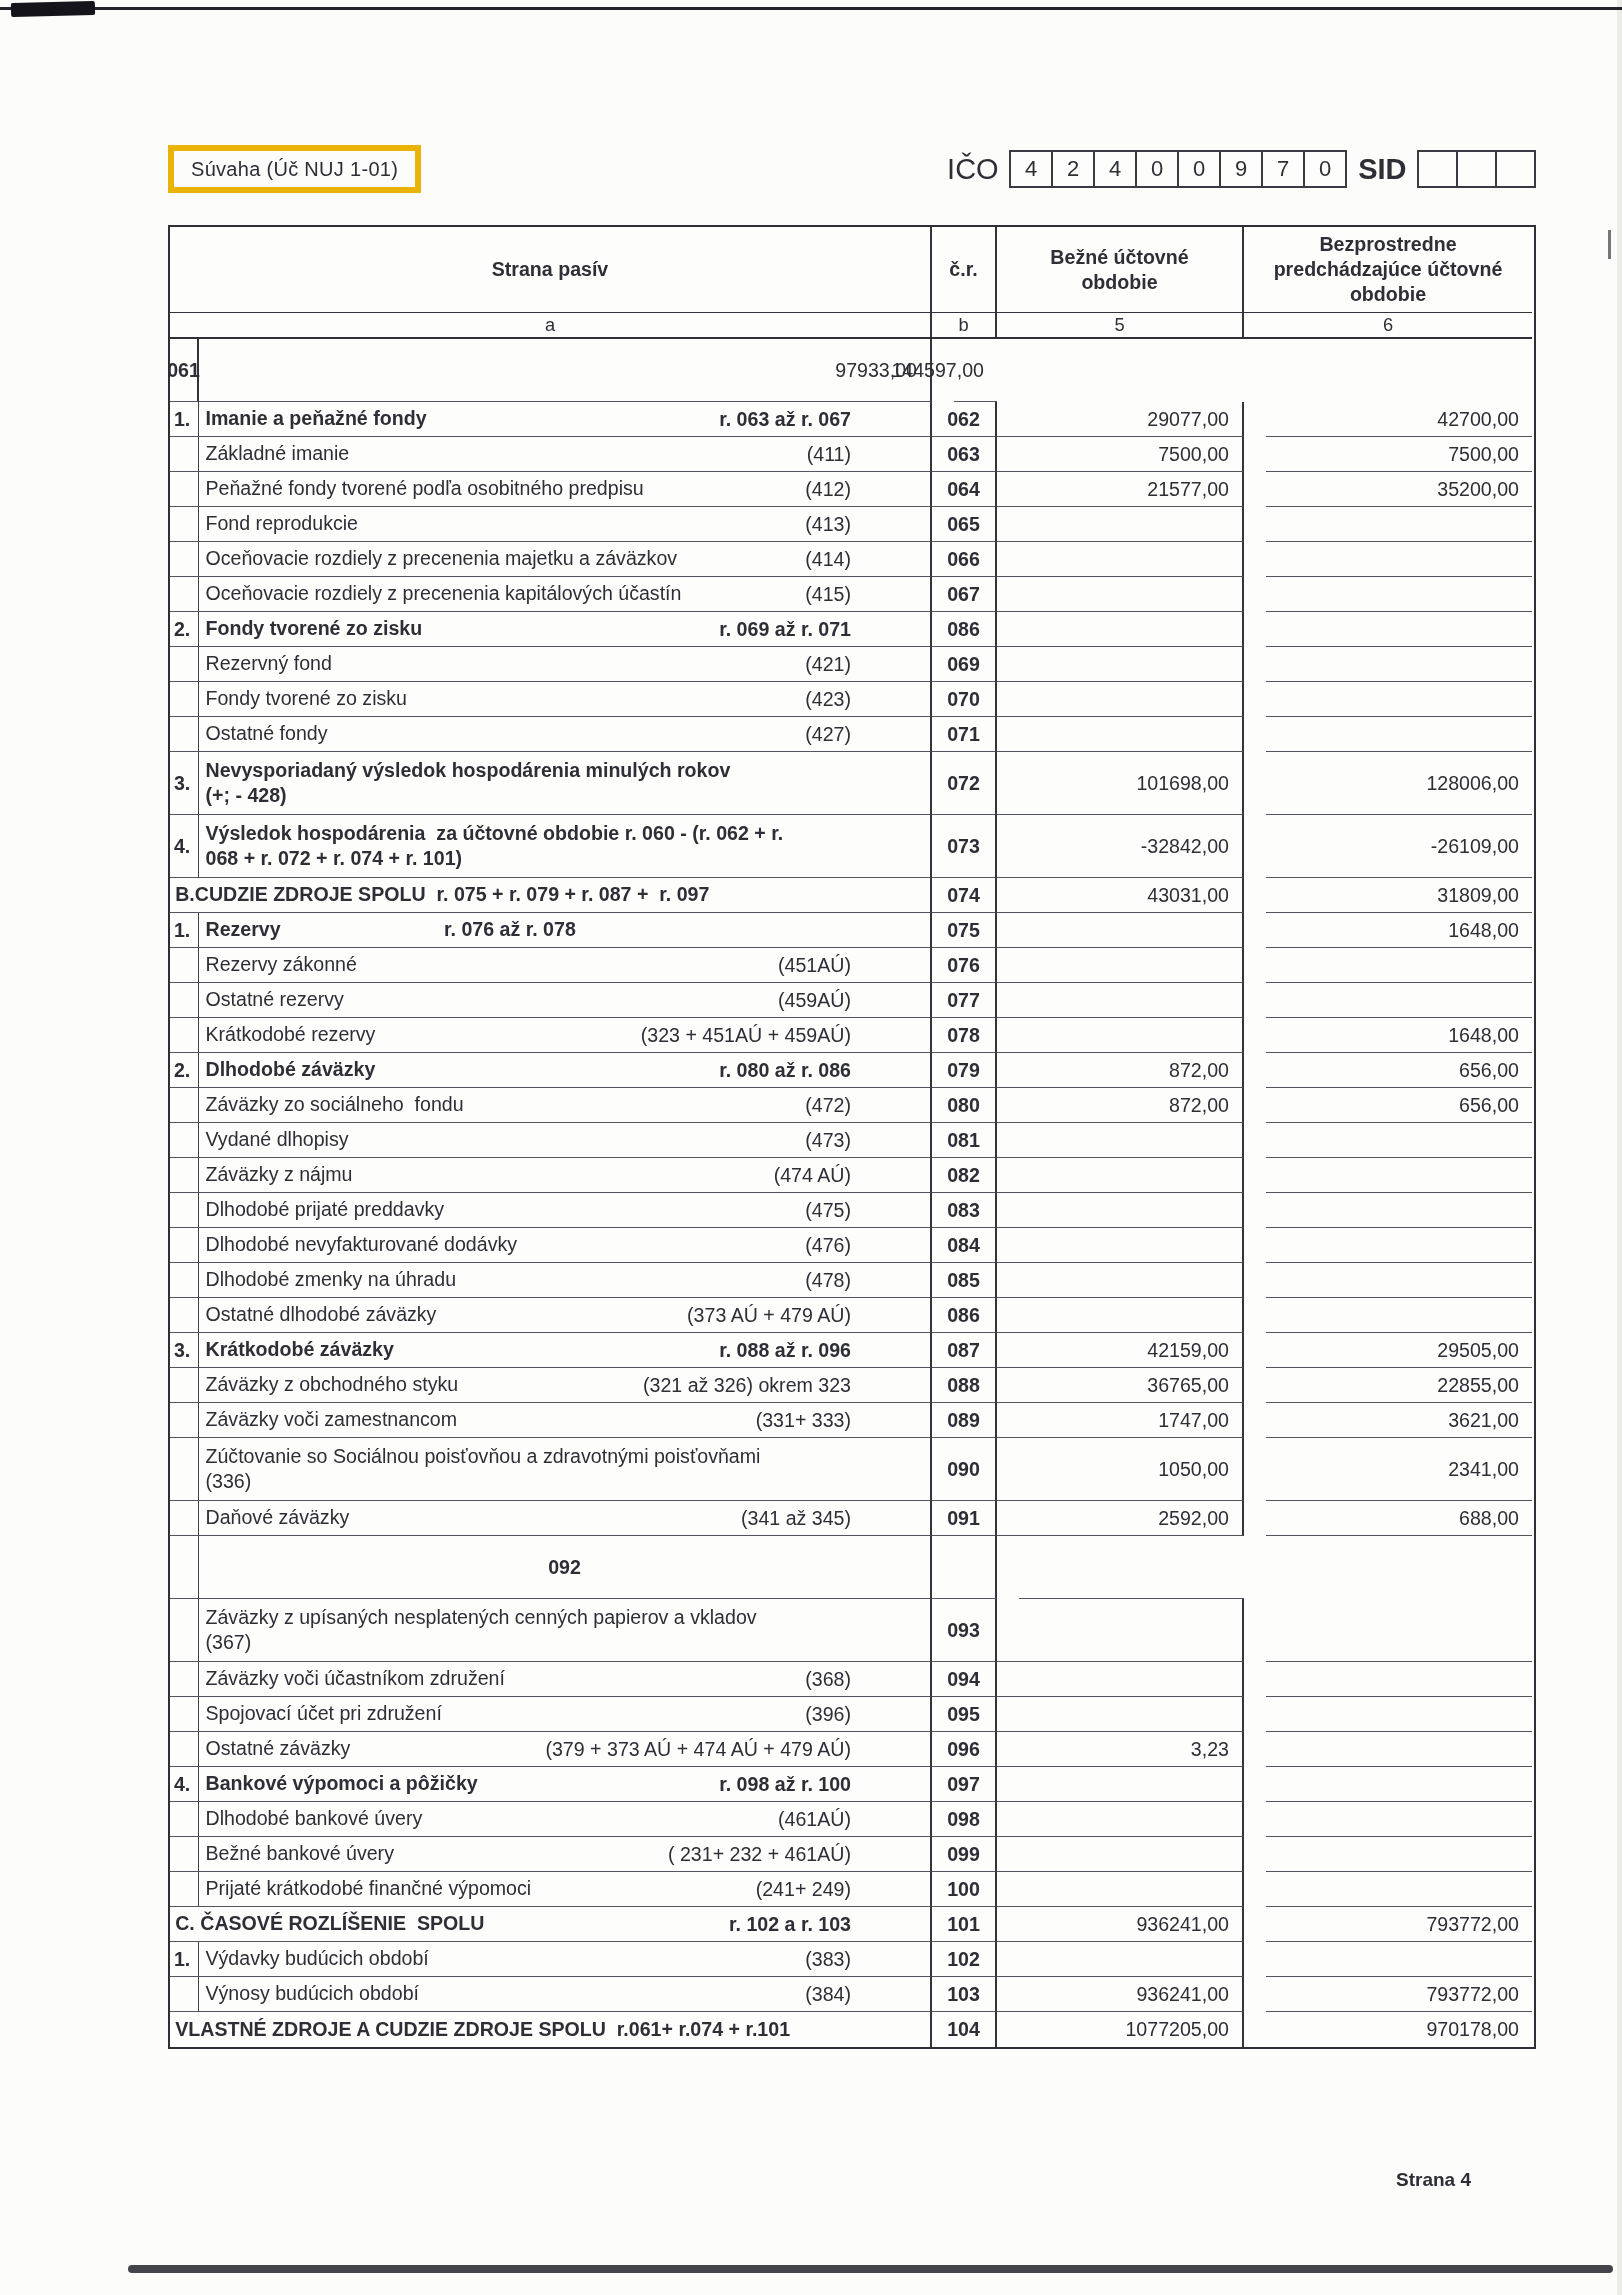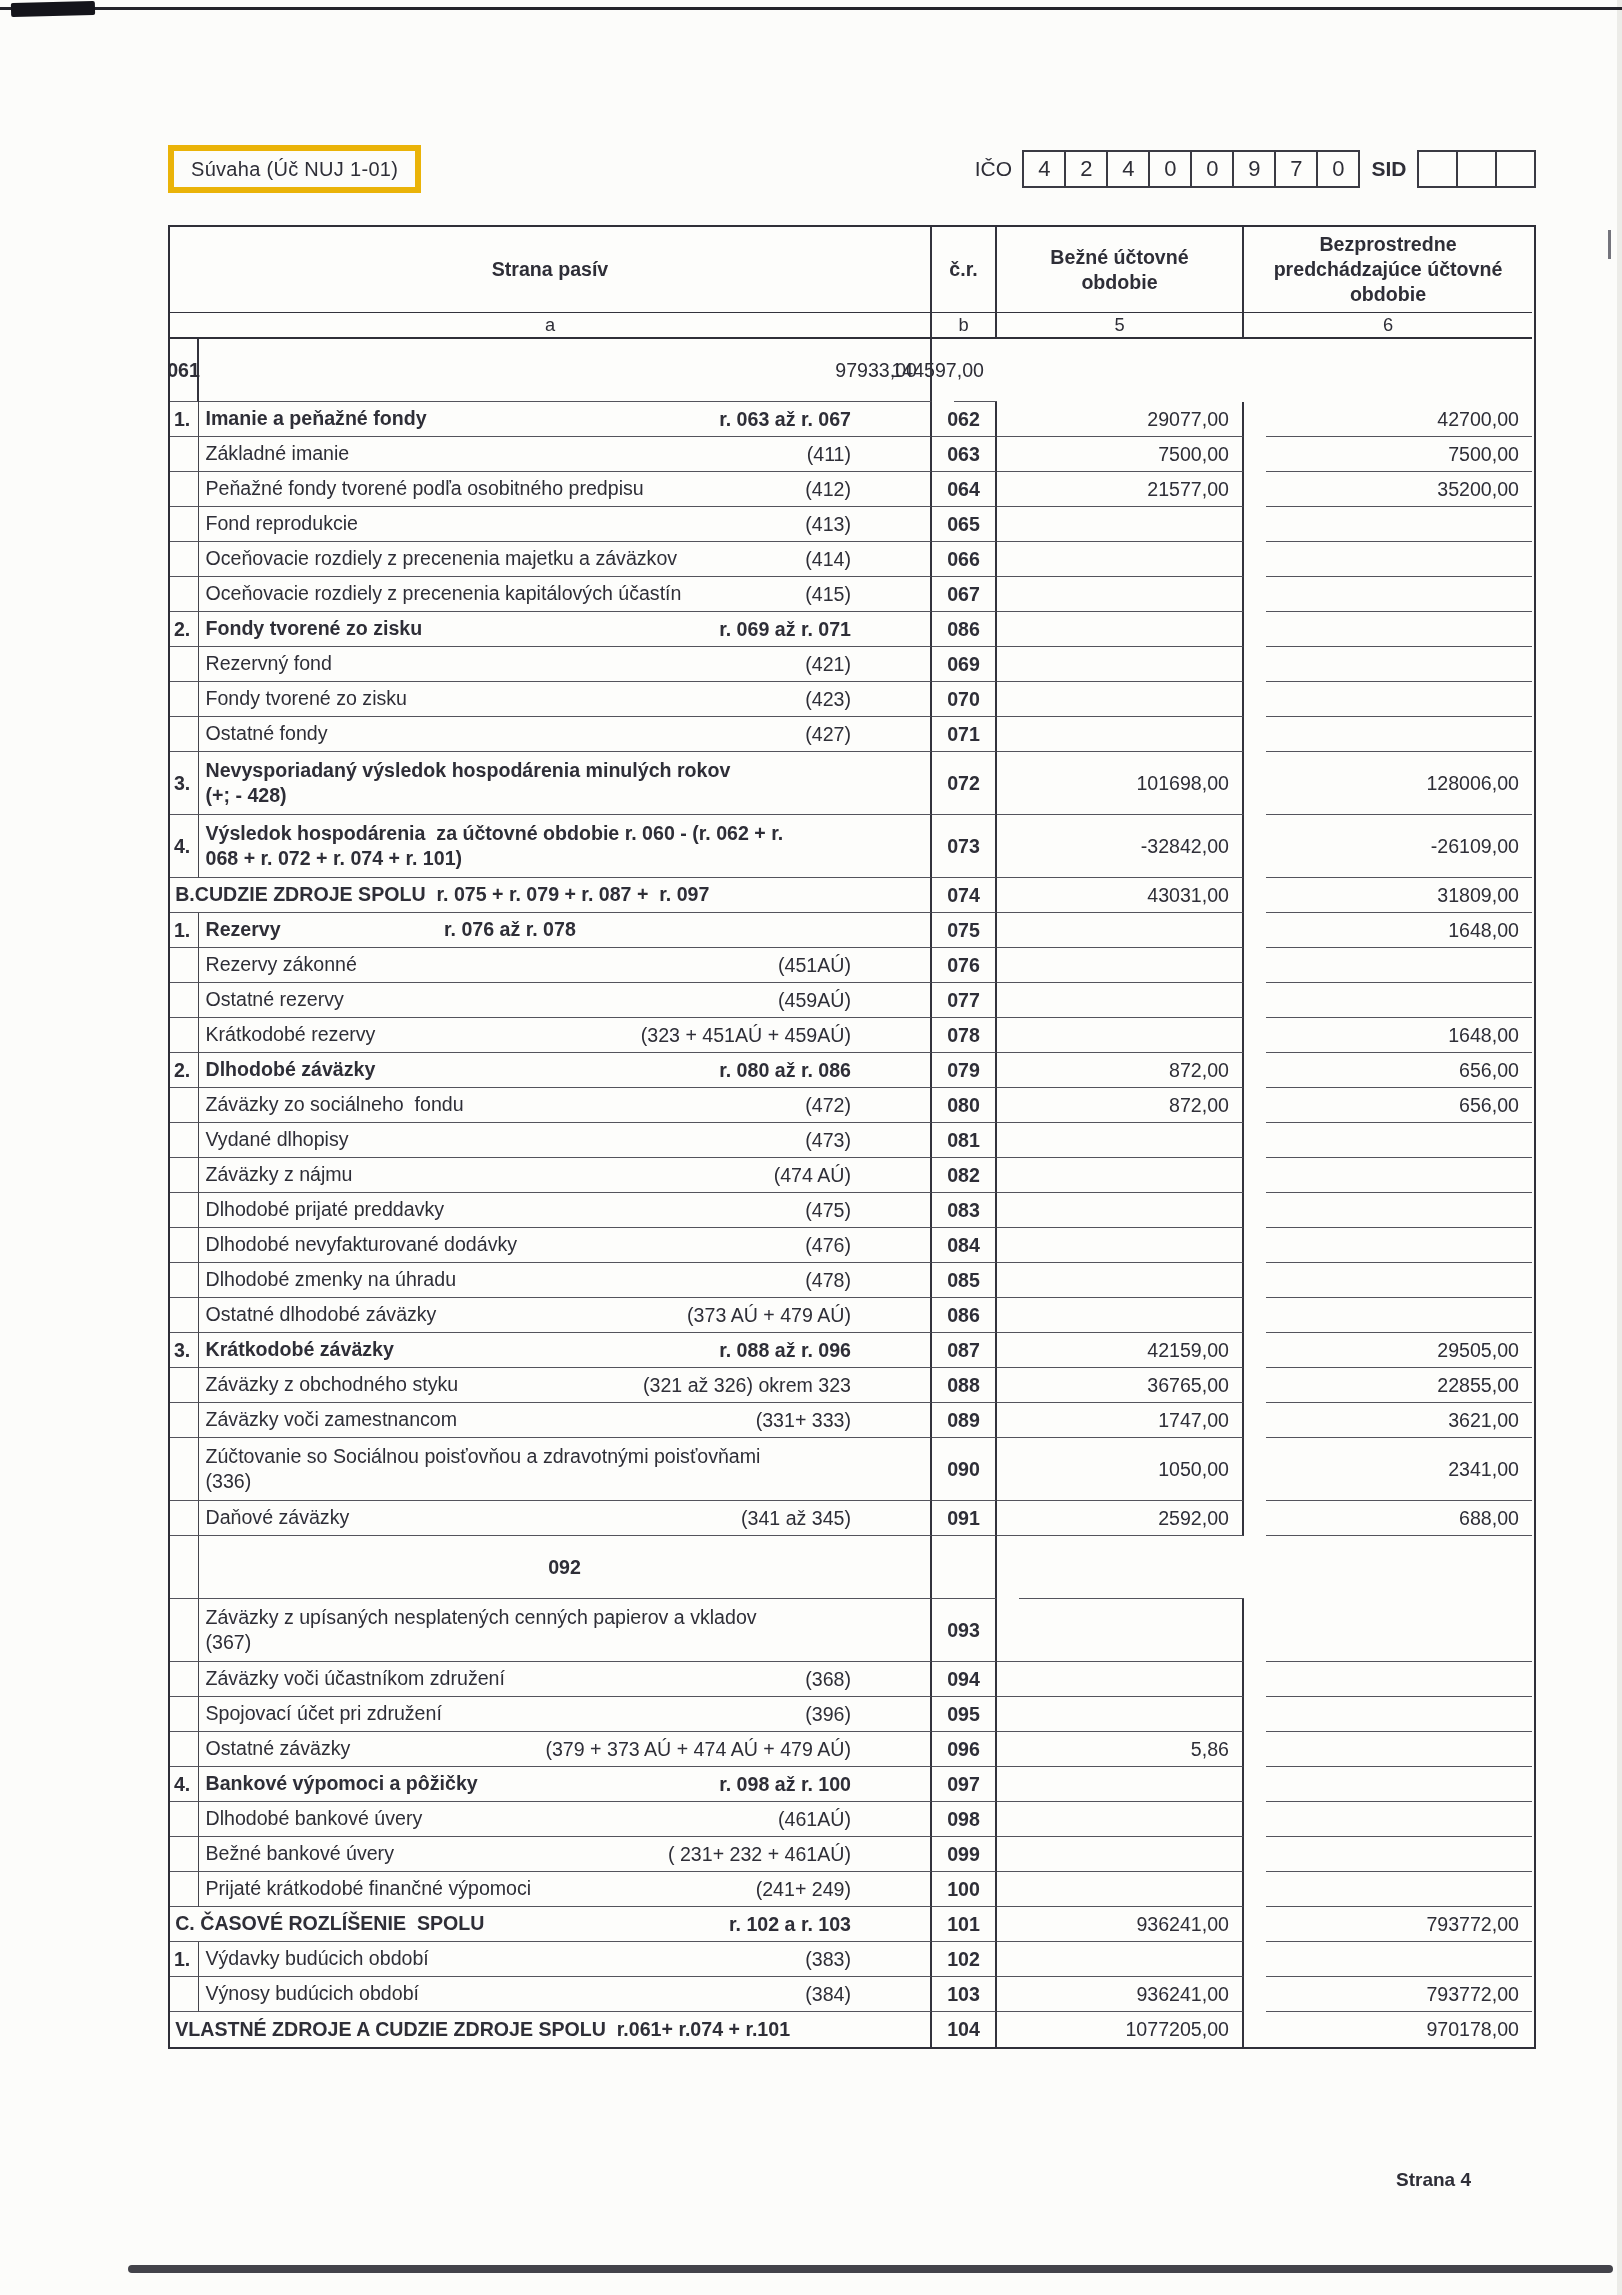--- a/index.html
+++ b/index.html
@@ -14,21 +14,21 @@
   .scan-bottom-band{position:absolute;top:2265px;left:128px;width:1485px;height:7.9px;background:#43434a;border-radius:3.9px;}
   .scan-right-tick{position:absolute;top:230px;right:11.8px;width:3.3px;height:29px;background:#74747c;}
   .scan-right-edge{position:absolute;top:0;right:0;width:6.5px;height:2295px;background:#ececE8;}
 
   .content{position:absolute;left:168px;top:145px;width:1368px;}
 
   
   .topband{display:flex;align-items:center;}
   .title-box{border:6px solid #eab308;padding:6.5px 17px;font-size:20px;letter-spacing:0.3px;}
   .idgroup{margin-left:auto;display:flex;align-items:center;}
-  .idlabel{font-size:21px;margin-right:10.5px;text-align:center;}
+  .idlabel{font-size:29px;margin-right:10.5px;text-align:center;}
   .idlabel.sid{margin-left:11px;font-weight:bold;}
   .boxes{display:flex;}
   .digit-cell{
     width:44px;height:38px;border:2px solid #3a3a43;margin-left:-2px;
     display:flex;align-items:center;justify-content:center;
     font-size:22px;box-sizing:border-box;background:#fdfdfb;
   }
   .boxes .digit-cell:first-child{margin-left:0;}
   .sid-cell{width:41px;}
 
@@ -474,21 +474,21 @@
           <div class="cell val v5"></div>
           <div class="cell val v6"></div>
         </div>
         <div class="trow">
           <div class="cell numc"></div>
           <div class="cell lab">
             <span class="lt">Ostatné záväzky</span>
             <span class="code">(379 + 373 AÚ + 474 AÚ + 479 AÚ)</span>
           </div>
           <div class="cell crc">096</div>
-          <div class="cell val v5">5,86</div>
+          <div class="cell val v5">3,23</div>
           <div class="cell val v6"></div>
         </div>
         <div class="trow bold">
           <div class="cell numc">
             <span>4.</span>
           </div>
           <div class="cell lab">
             <span class="lt">Bankové výpomoci a pôžičky</span>
             <span class="code">r. 098 až r. 100</span>
           </div>

